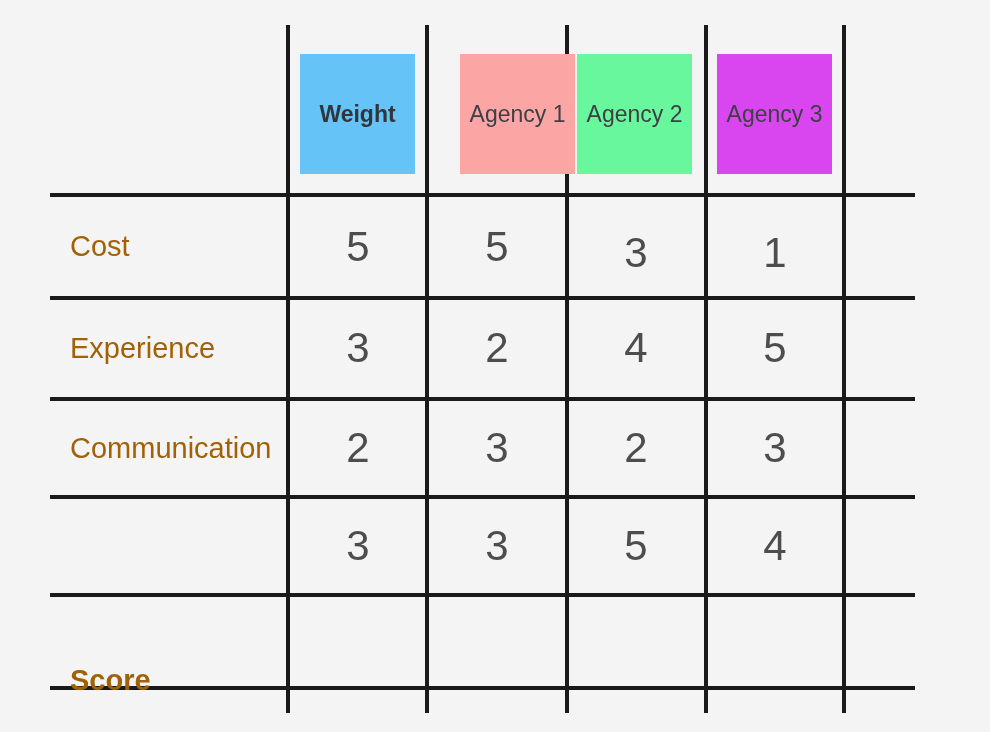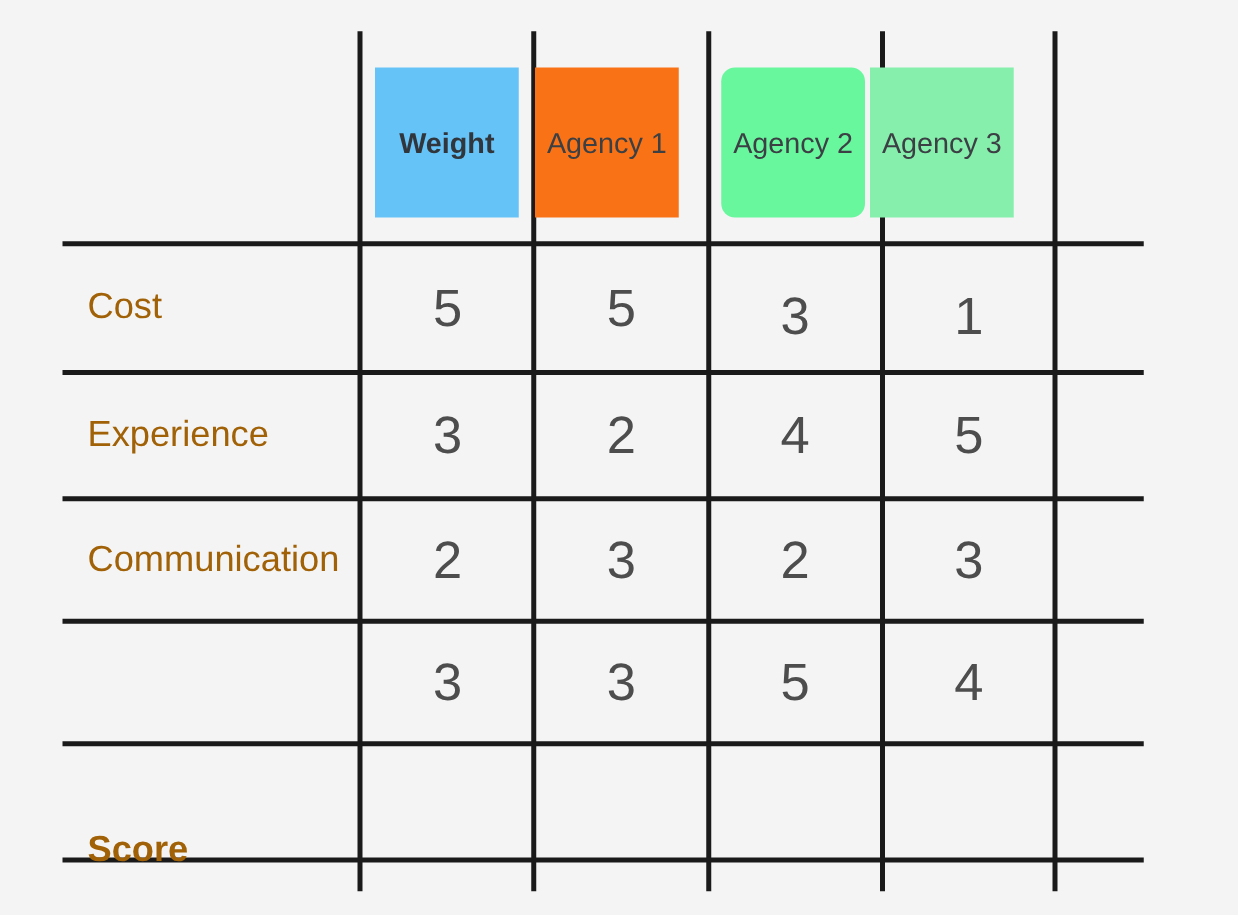--- a/index.html
+++ b/index.html
@@ -76,27 +76,27 @@
   <div class="hline" style="top:193px"></div>
   <div class="hline" style="top:296px"></div>
   <div class="hline" style="top:397px"></div>
   <div class="hline" style="top:495px"></div>
   <div class="hline" style="top:593px"></div>
   <div class="hline" style="top:686px"></div>
 
   <div class="sticky bold" style="left: 300px; background: rgb(102, 195, 247);">
     <span>Weight</span>
   </div>
-  <div class="sticky" style="left: 428px; background: #f97316;">
+  <div class="sticky" style="left: 460px; background: #fca5a5;">
     <span>Agency 1</span>
   </div>
-  <div class="sticky" style="left: 577px; background: rgb(105, 247, 158); border-radius: 11px;">
+  <div class="sticky" style="left: 577px; background: rgb(105, 247, 158);">
     <span>Agency 2</span>
   </div>
-  <div class="sticky" style="left: 696px; background: #86efac; align-items: center;">
+  <div class="sticky" style="left: 717px; background: #d946ef; align-items: center;">
     <span>Agency 3</span>
   </div>
 
   <div class="row-label" style="top:246px">Cost</div>
   <div class="row-label" style="top:448px">Communication</div>
   <div class="row-label" style="top:348px">Experience</div>
   <div class="row-label bold" style="top:641px">Score</div>
 
   <div class="cell-value" style="left:358px; top:247px">5</div>
   <div class="cell-value" style="left:497px; top:247px">5</div>

